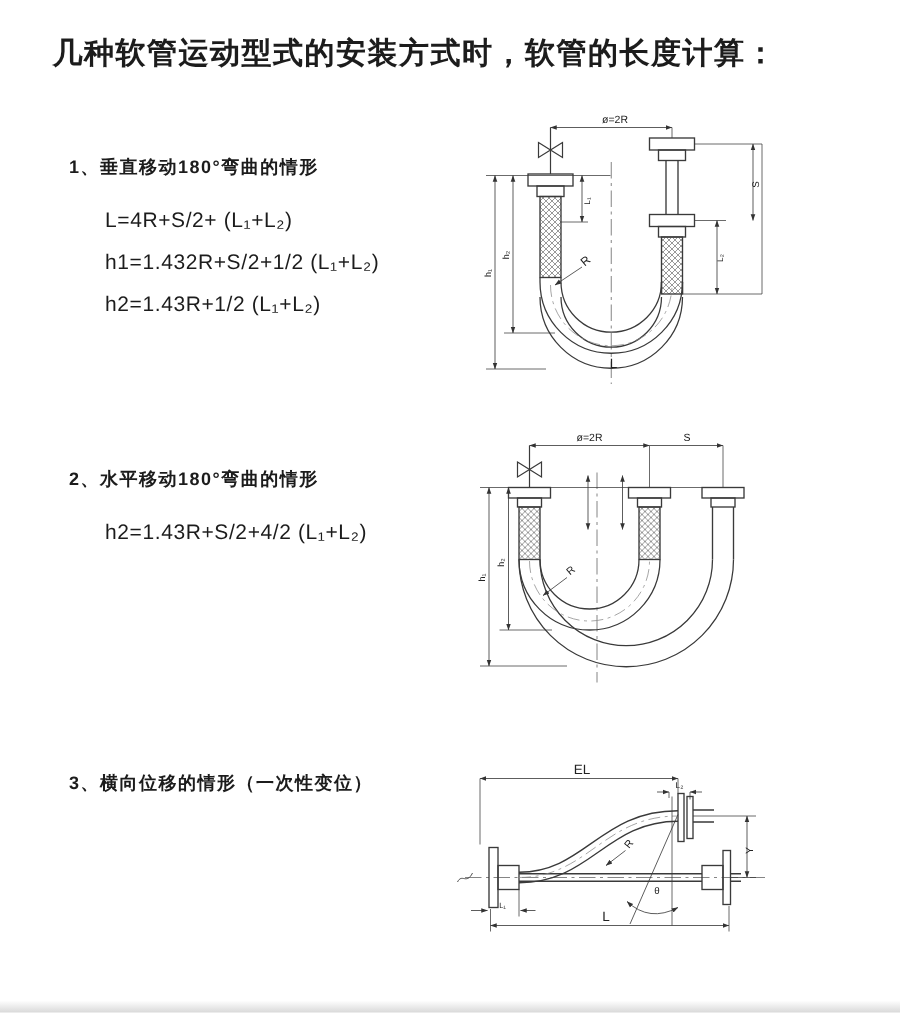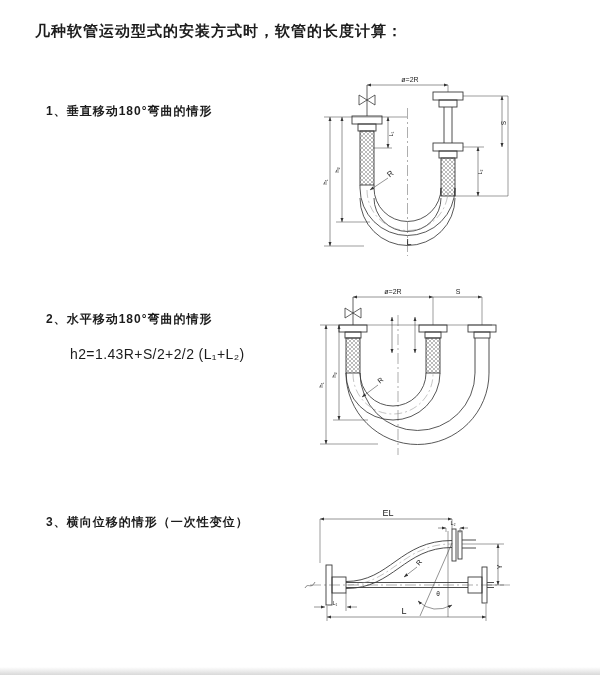--- a/index.html
+++ b/index.html
@@ -1,40 +1,45 @@
 <!DOCTYPE html>
 <html><head>
 <meta charset="utf-8">
 <style>
   html,body{margin:0;padding:0;}
   body{
     width:600px;height:675px;position:relative;background:#ffffff;overflow:hidden;
     font-family:"Liberation Sans","DejaVu Sans",sans-serif;color:#1c1c1c;
   }
   .page-title{
-    position:absolute;left:35px;top:22px;font-size:15px;font-weight:bold;letter-spacing:1px;
+    position:absolute;left:35px;top:22px;font-size:20px;font-weight:bold;letter-spacing:1px;
   }
   .sec{position:absolute;}
   .sec-heading{font-size:12px;font-weight:bold;letter-spacing:1px;}
   .formulas{margin-top:12px;margin-left:24px;}
   .formula{font-size:14px;line-height:28px;letter-spacing:0.4px;white-space:nowrap;}
   .diagram{position:absolute;}
   svg text{fill:#222;font-family:"Liberation Sans","DejaVu Sans",sans-serif;}
   .page-bottom-edge{
     position:absolute;left:0;bottom:0;width:600px;height:8px;
     background:linear-gradient(#ffffff,#d9d9d9);
   }
 </style>
 </head>
 <body>
 
 <div class="page-title">几种软管运动型式的安装方式时，软管的长度计算：</div>
 
 <div class="sec" style="left:46px;top:103px;">
   <div class="sec-heading">1、垂直移动180°弯曲的情形</div>
+  <div class="formulas">
+    <div class="formula">L=4R+S/2+ (L₁+L₂)</div>
+    <div class="formula">h1=1.432R+S/2+1/2 (L₁+L₂)</div>
+    <div class="formula">h2=1.43R+1/2 (L₁+L₂)</div>
+  </div>
 </div>
 
 <div class="diagram" style="left:312px;top:70px;">
 <svg width="280" height="190" viewBox="0 0 280 190">
   <defs>
     <pattern id="hatch1" width="4" height="4" patternUnits="userSpaceOnUse">
       <path d="M0,0 L4,4 M4,0 L0,4" stroke="#777" stroke-width="0.5"></path>
     </pattern>
     <marker id="ar1" viewBox="0 0 10 10" refX="9.5" refY="5" markerWidth="8" markerHeight="8" orient="auto-start-reverse">
       <path d="M0,1.5 L10,5 L0,8.5 z" fill="#333"></path>
@@ -114,21 +119,21 @@
   <text x="15" y="112" font-size="6" text-anchor="middle" transform="rotate(-90 15 112)">h₁</text>
   <text x="27" y="100" font-size="6" text-anchor="middle" transform="rotate(-90 27 100)">h₂</text>
   <text x="80" y="106" font-size="8" text-anchor="middle" transform="rotate(-40 80 106)">R</text>
   <text x="97" y="175" font-size="9" text-anchor="middle">L</text>
 </svg>
 </div>
 
 <div class="sec" style="left:46px;top:311px;">
   <div class="sec-heading">2、水平移动180°弯曲的情形</div>
   <div class="formulas">
-    <div class="formula">h2=1.43R+S/2+2/2 (L₁+L₂)</div>
+    <div class="formula">h2=1.43R+S/2+4/2 (L₁+L₂)</div>
 
   </div>
 </div>
 
 <div class="diagram" style="left:312px;top:283px;">
 <svg width="288" height="180" viewBox="0 0 288 180">
   <defs>
     <pattern id="hatch2" width="4" height="4" patternUnits="userSpaceOnUse">
       <path d="M0,0 L4,4 M4,0 L0,4" stroke="#777" stroke-width="0.5"></path>
     </pattern>

